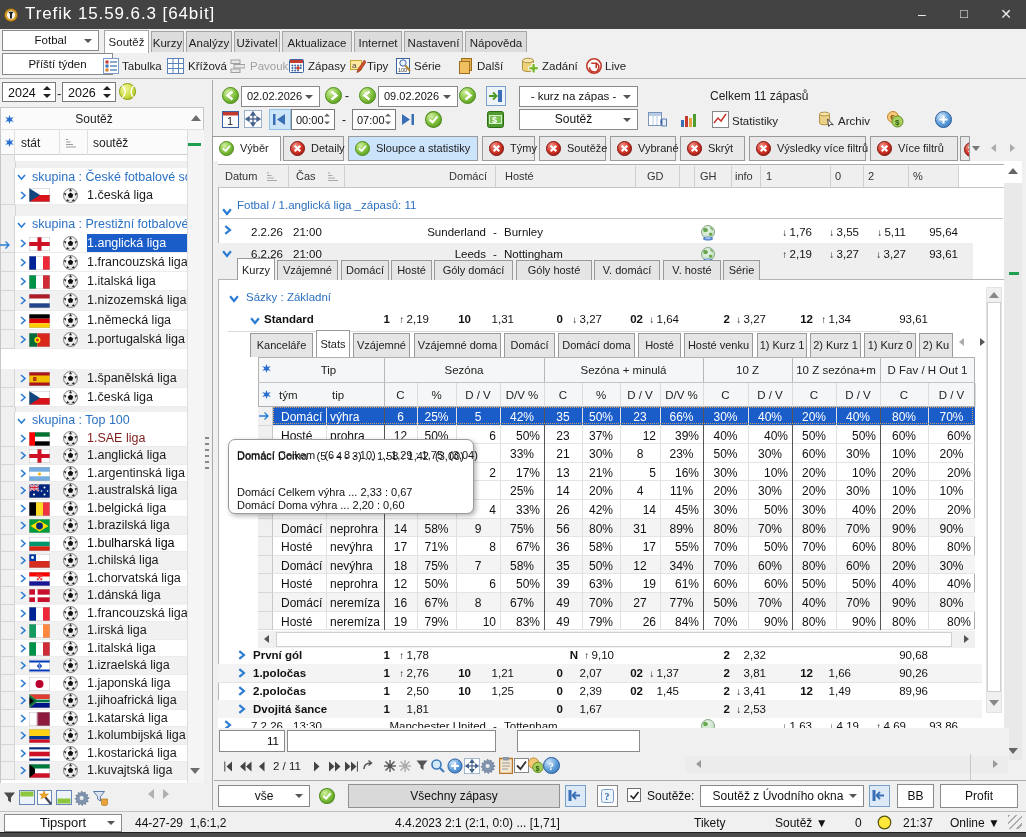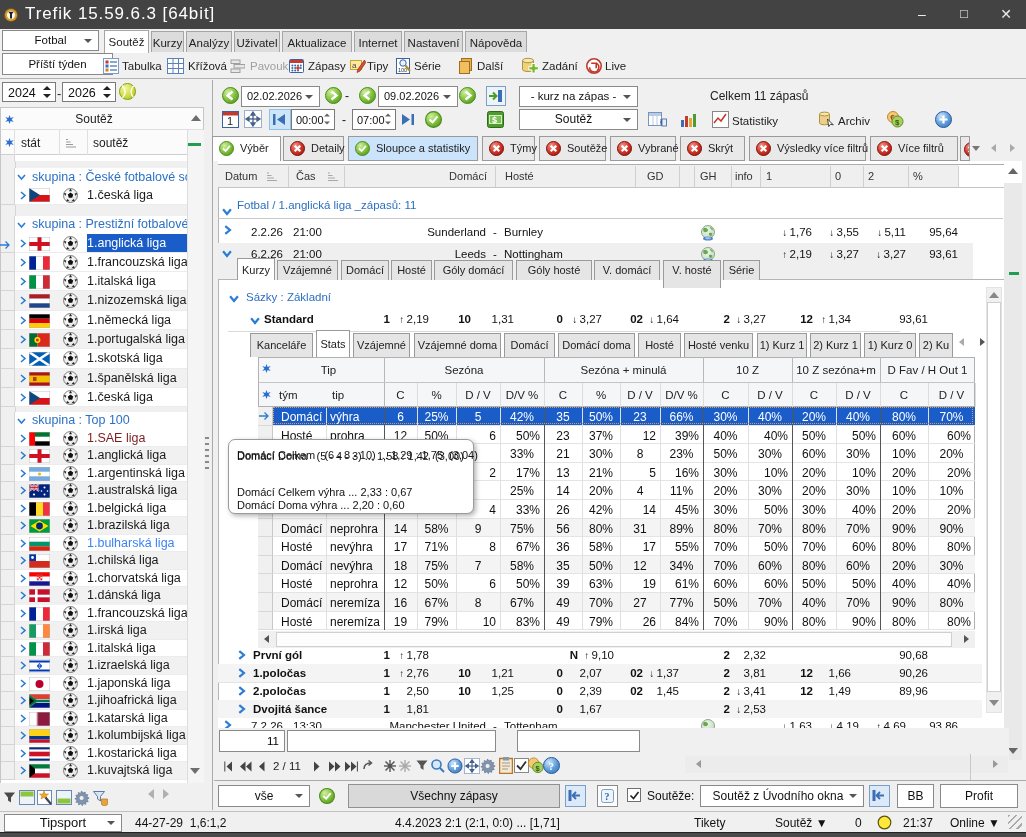--- a/index.html
+++ b/index.html
@@ -389,38 +389,20 @@
               <circle cx="8.4" cy="7" r="1.5" fill="#da291c"></circle>
             </g>
             <rect width="21" height="14" fill="none" stroke="#b5b5b5" stroke-width="0.8"></rect>
           </svg>
           <svg class="abs" style="left:62px;top:2px" width="15" height="15" viewBox="0 0 15 15">
             <use href="#ballsym"></use>
           </svg>
           <div class="abs" style="left:86px;top:2px;font-size:12.5px;color:#1a1a1a;white-space:nowrap;">1.portugalská liga</div>
           <div class="abs" style="left:14px;bottom:0;width:172px;height:1px;background:#ececec;"></div>
         </div>
-        <div class="abs" style="left:0;top:194.3px;width:186px;height:19.3px;">
-          <div class="abs" style="left:0;top:0;width:14px;height:19.3px;background:#f0f0f0;border-right:1px solid #d5d5d5;border-bottom:1px solid #d5d5d5;"></div>
-          <svg class="abs" style="left:18px;top:0px;margin-top:5px" width="8" height="9" viewBox="0 0 8 9">
-            <path d="M2 1 L6 4.5 L2 8" fill="none" stroke="#2b7cd3" stroke-width="1.6"></path>
-          </svg>
-          <svg class="abs" style="left:28px;top:3px" width="21" height="14" viewBox="0 0 21 14">
-            <g>
-              <rect width="21" height="14" fill="#005eb8"></rect>
-              <path d="M0 0 L21 14 M21 0 L0 14" stroke="#fff" stroke-width="2.6"></path>
-            </g>
-            <rect width="21" height="14" fill="none" stroke="#b5b5b5" stroke-width="0.8"></rect>
-          </svg>
-          <svg class="abs" style="left:62px;top:2px" width="15" height="15" viewBox="0 0 15 15">
-            <use href="#ballsym"></use>
-          </svg>
-          <div class="abs" style="left:86px;top:2px;font-size:12.5px;color:#1a1a1a;white-space:nowrap;">1.skotská liga</div>
-          <div class="abs" style="left:14px;bottom:0;width:172px;height:1px;background:#ececec;"></div>
-        </div>
         <div class="abs" style="left:0;top:213.6px;width:186px;height:19.3px;">
           <div class="abs" style="left:14px;top:0;width:172px;height:19.3px;background:#f1f1f1;"></div>
           <div class="abs" style="left:0;top:0;width:14px;height:19.3px;background:#f0f0f0;border-right:1px solid #d5d5d5;border-bottom:1px solid #d5d5d5;"></div>
           <svg class="abs" style="left:18px;top:0px;margin-top:5px" width="8" height="9" viewBox="0 0 8 9">
             <path d="M2 1 L6 4.5 L2 8" fill="none" stroke="#2b7cd3" stroke-width="1.6"></path>
           </svg>
           <svg class="abs" style="left:28px;top:3px" width="21" height="14" viewBox="0 0 21 14">
             <g>
               <rect width="21" height="14" fill="#aa151b"></rect>
               <rect y="3.5" width="21" height="7" fill="#f1bf00"></rect>
@@ -599,21 +581,21 @@
             <g>
               <rect width="21" height="4.7" fill="#fff"></rect>
               <rect y="4.7" width="21" height="4.6" fill="#00966e"></rect>
               <rect y="9.3" width="21" height="4.7" fill="#d62612"></rect>
             </g>
             <rect width="21" height="14" fill="none" stroke="#b5b5b5" stroke-width="0.8"></rect>
           </svg>
           <svg class="abs" style="left:62px;top:1px" width="15" height="15" viewBox="0 0 15 15">
             <use href="#ballsym"></use>
           </svg>
-          <div class="abs" style="left:86px;top:1px;font-size:12.5px;color:#3b82f6;white-space:nowrap;">1.bulharská liga</div>
+          <div class="abs" style="left:86px;top:1px;font-size:12.5px;color:#000000;white-space:nowrap;">1.bulharská liga</div>
           <div class="abs" style="left:14px;bottom:0;width:172px;height:1px;background:#ececec;"></div>
         </div>
         <div class="abs" style="left:0;top:397.0px;width:186px;height:17.5px;">
           <div class="abs" style="left:14px;top:0;width:172px;height:17.5px;background:#f1f1f1;"></div>
           <div class="abs" style="left:0;top:0;width:14px;height:17.5px;background:#f0f0f0;border-right:1px solid #d5d5d5;border-bottom:1px solid #d5d5d5;"></div>
           <svg class="abs" style="left:18px;top:0px;margin-top:4px" width="8" height="9" viewBox="0 0 8 9">
             <path d="M2 1 L6 4.5 L2 8" fill="none" stroke="#2b7cd3" stroke-width="1.6"></path>
           </svg>
           <svg class="abs" style="left:28px;top:2px" width="21" height="14" viewBox="0 0 21 14">
             <g>
@@ -1158,21 +1140,21 @@
       <div class="abs" style="left:515px;top:168px;width:130px;text-align:right;font-size:11.5px;color:#111;white-space:nowrap;"><span style="font-size:10px">↓</span> 3,27</div>
       <div class="abs" style="left:562px;top:168px;width:130px;text-align:right;font-size:11.5px;color:#111;white-space:nowrap;"><span style="font-size:10px">↓</span> 3,27</div>
       <div class="abs" style="left:614px;top:168px;width:130px;text-align:right;font-size:11.5px;color:#111;white-space:nowrap;">93,61</div>
       <div class="abs" style="left:23px;top:178px;width:38px;height:22px;background:#fff;border:1px solid #9a9a9a;border-bottom:none;z-index:2;text-align:center;font-size:11px;color:#222;line-height:22px;overflow:hidden;">Kurzy</div>
       <div class="abs" style="left:63px;top:180px;width:61px;height:20px;background:#e5e5e5;border:1px solid #9a9a9a;border-bottom:none;z-index:1;text-align:center;font-size:11px;color:#222;line-height:19px;overflow:hidden;">Vzájemné</div>
       <div class="abs" style="left:127px;top:180px;width:48px;height:20px;background:#e5e5e5;border:1px solid #9a9a9a;border-bottom:none;z-index:1;text-align:center;font-size:11px;color:#222;line-height:19px;overflow:hidden;">Domácí</div>
       <div class="abs" style="left:177px;top:180px;width:41px;height:20px;background:#e5e5e5;border:1px solid #9a9a9a;border-bottom:none;z-index:1;text-align:center;font-size:11px;color:#222;line-height:19px;overflow:hidden;">Hosté</div>
       <div class="abs" style="left:220px;top:180px;width:79px;height:20px;background:#e5e5e5;border:1px solid #9a9a9a;border-bottom:none;z-index:1;text-align:center;font-size:11px;color:#222;line-height:19px;overflow:hidden;">Góly domácí</div>
       <div class="abs" style="left:302px;top:180px;width:76px;height:20px;background:#e5e5e5;border:1px solid #9a9a9a;border-bottom:none;z-index:1;text-align:center;font-size:11px;color:#222;line-height:19px;overflow:hidden;">Góly hosté</div>
       <div class="abs" style="left:380px;top:180px;width:66px;height:20px;background:#e5e5e5;border:1px solid #9a9a9a;border-bottom:none;z-index:1;text-align:center;font-size:11px;color:#222;line-height:19px;overflow:hidden;">V. domácí</div>
-      <div class="abs" style="left:449px;top:180px;width:58px;height:28px;background:#e5e5e5;border:1px solid #9a9a9a;border-bottom:none;z-index:1;text-align:center;font-size:11px;color:#222;line-height:19px;overflow:hidden;">V. hosté</div>
+      <div class="abs" style="left:449px;top:180px;width:58px;height:20px;background:#e5e5e5;border:1px solid #9a9a9a;border-bottom:none;z-index:1;text-align:center;font-size:11px;color:#222;line-height:19px;overflow:hidden;">V. hosté</div>
       <div class="abs" style="left:509px;top:180px;width:37px;height:20px;background:#e5e5e5;border:1px solid #9a9a9a;border-bottom:none;z-index:1;text-align:center;font-size:11px;color:#222;line-height:19px;overflow:hidden;">Série</div>
       <div class="abs" style="left:4px;top:200px;width:786px;height:448px;background:#fff;border-left:1px solid #b5b5b5;"></div>
       <div class="abs" style="left:4px;top:199px;width:19px;height:1px;background:#b5b5b5;"></div>
       <div class="abs" style="left:546px;top:199px;width:244px;height:1px;background:#b5b5b5;"></div>
       <svg class="abs" style="left:15px;top:214px" width="10" height="9" viewBox="0 0 9 8">
         <path d="M1 2 L4.5 6.2 L8 2" fill="none" stroke="#2b7cd3" stroke-width="2"></path>
       </svg>
       <div class="abs" style="left:32px;top:211px;font-size:11.5px;color:#2b6fc0;white-space:nowrap;">Sázky : Základní</div>
       <svg class="abs" style="left:36px;top:236px" width="10" height="9" viewBox="0 0 9 8">
         <path d="M1 2 L4.5 6.2 L8 2" fill="none" stroke="#2b7cd3" stroke-width="2"></path>

